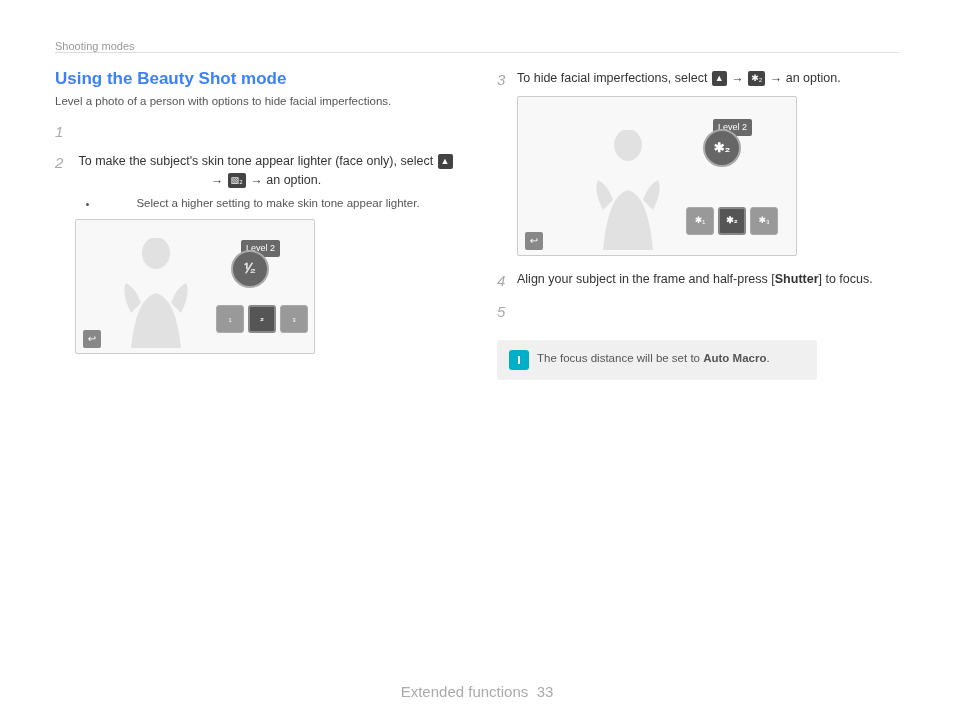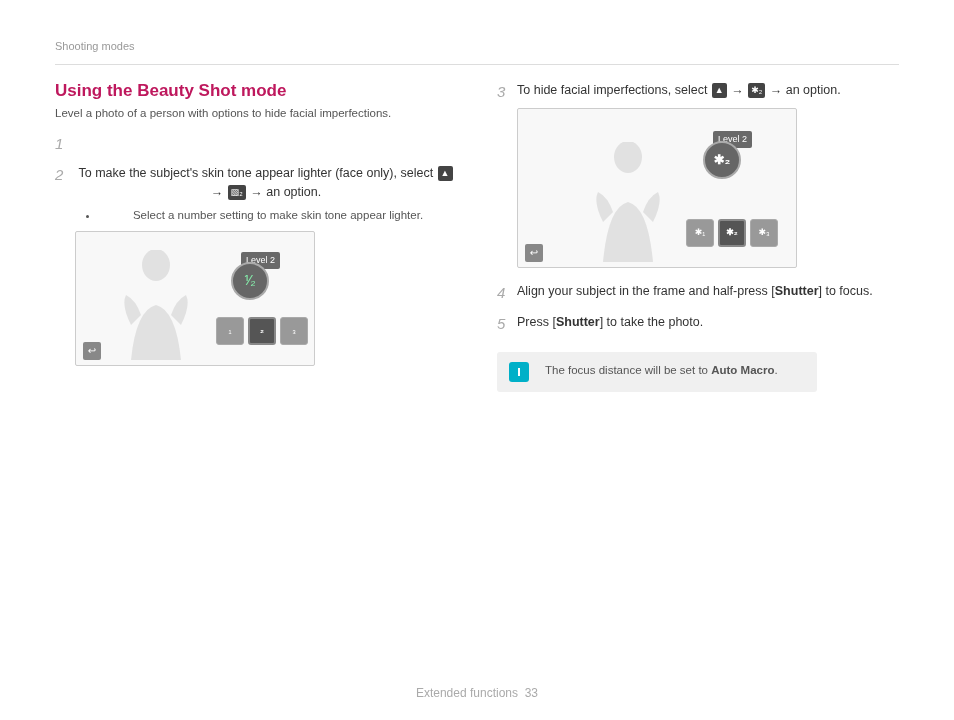--- a/index.html
+++ b/index.html
@@ -19,42 +19,42 @@
       height: 720px;
       padding: 40px 55px 30px 55px;
       position: relative;
     }
 
     
     .breadcrumb {
       font-size: 11px;
       color: #999;
       margin-bottom: 6px;
-      padding-bottom: 12px;
+      padding-bottom: 0;
       border-bottom: 1px solid #ddd;
     }
 
     
     .content-columns {
       display: flex;
       gap: 40px;
       margin-top: 16px;
     }
 
     .left-col {
       flex: 1;
     }
 
     .right-col {
       flex: 1;
     }
 
     
     .section-title {
-      color: #be185d;
+      color: #3b82f6;
       font-size: 17px;
       font-weight: bold;
       margin-bottom: 6px;
     }
 
     .section-subtitle {
       font-size: 11.5px;
       color: #555;
       margin-bottom: 14px;
     }
@@ -184,21 +184,21 @@
       font-size: 10px;
     }
 
     
     .info-note {
       background: #f0f0f0;
       border-radius: 3px;
       padding: 10px 12px;
       display: flex;
       align-items: flex-start;
-      gap: 16px;
+      gap: 8px;
       margin-top: 14px;
     }
 
     .info-note-icon {
       width: 20px;
       height: 20px;
       background: #00b0c8;
       border-radius: 3px;
       display: flex;
       align-items: center;
@@ -216,21 +216,21 @@
       line-height: 1.5;
     }
 
     
     .page-footer {
       position: absolute;
       bottom: 20px;
       left: 0;
       right: 0;
       text-align: center;
-      font-size: 12px;
+      font-size: 15px;
       color: #aaa;
     }
 
     
     .ui-icon {
       display: inline-block;
       background: #444;
       color: #fff;
       font-size: 9px;
       padding: 1px 3px;
@@ -269,37 +269,37 @@
 
       <div class="step">
         <span class="step-num"><em>2</em></span>
         <div class="step-text">
           To make the subject's skin tone appear lighter (face only), select
           <span class="ui-icon">▲</span>
           →
           <span class="ui-icon" style="font-size:9px;">▧₂</span>
           → an option.
           <ul class="bullet-list">
-            <li>Select a number setting to make skin tone appear lighter.</li>
+            <li>Select a higher setting to make skin tone appear lighter.</li>
           </ul>
 
           
           <div class="camera-ui-box" style="margin-top:8px;">
 
             <svg class="camera-person" width="80" height="110" viewBox="0 0 80 110" style="left:40px; bottom:5px;">
               <ellipse cx="40" cy="15" rx="14" ry="16" fill="#888"></ellipse>
               <path d="M15 110 Q20 60 40 55 Q60 60 65 110Z" fill="#888"></path>
               <path d="M15 75 Q5 55 10 45 Q20 50 25 65Z" fill="#888"></path>
               <path d="M65 75 Q75 55 70 45 Q60 50 55 65Z" fill="#888"></path>
             </svg>
 
             <div class="level-badge" style="top: 20px; left: 165px;">Level 2</div>
 
             <div style="position:absolute; top:30px; left:155px; width:38px; height:38px; background:#666; border-radius:50%; display:flex; align-items:center; justify-content:center; border:2px solid #aaa;">
-              <span style="color:#86efac; font-size:14px; font-weight:normal;">⅟₂</span>
+              <span style="color:#e5e5e5; font-size:14px; font-weight:bold;">⅟₂</span>
             </div>
 
             <div class="icon-row" style="left: 140px;">
               <div class="icon-btn" style="font-size:9px;">₁</div>
               <div class="icon-btn-selected" style="font-size:9px;">₂</div>
               <div class="icon-btn" style="font-size:9px;">₃</div>
             </div>
 
             <div class="back-btn">↩</div>
           </div>
@@ -349,23 +349,20 @@
 
       <div class="step" style="margin-top:14px;">
         <span class="step-num"><em>4</em></span>
         <div class="step-text">
           Align your subject in the frame and half-press [<strong>Shutter</strong>] to focus.
         </div>
       </div>
 
       <div class="step" style="margin-top:6px;">
         <span class="step-num"><em>5</em></span>
-        <div class="step-text">
-          Press [<strong>Shutter</strong>] to take the photo.
-        </div>
       </div>
 
       <div class="info-note" style="margin-top:18px; max-width:320px;">
         <div class="info-note-icon">
           <svg width="14" height="14" viewBox="0 0 14 14">
             <path d="M6 5h2v6H6zM6 3h2v2H6z" fill="white"></path>
           </svg>
         </div>
         <div class="info-note-text">
           The focus distance will be set to <strong>Auto Macro</strong>.

